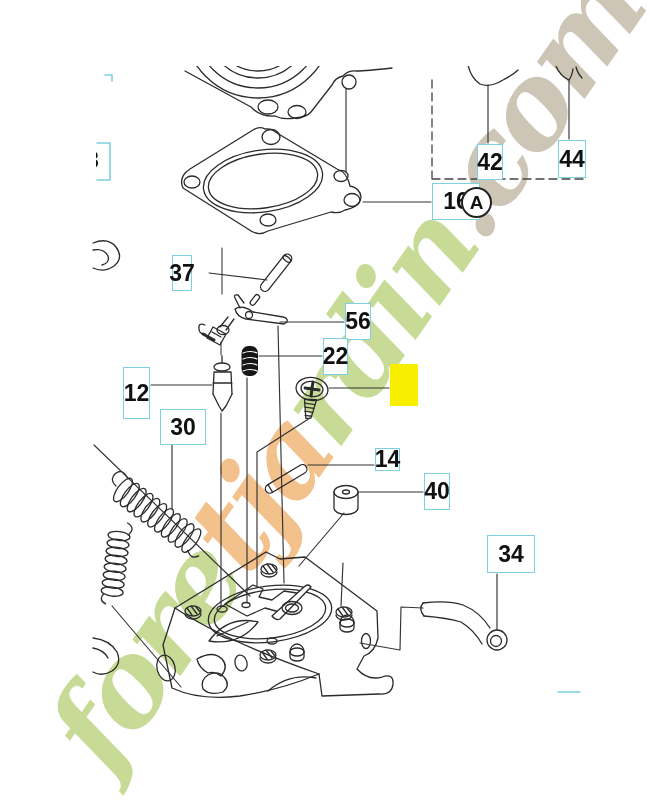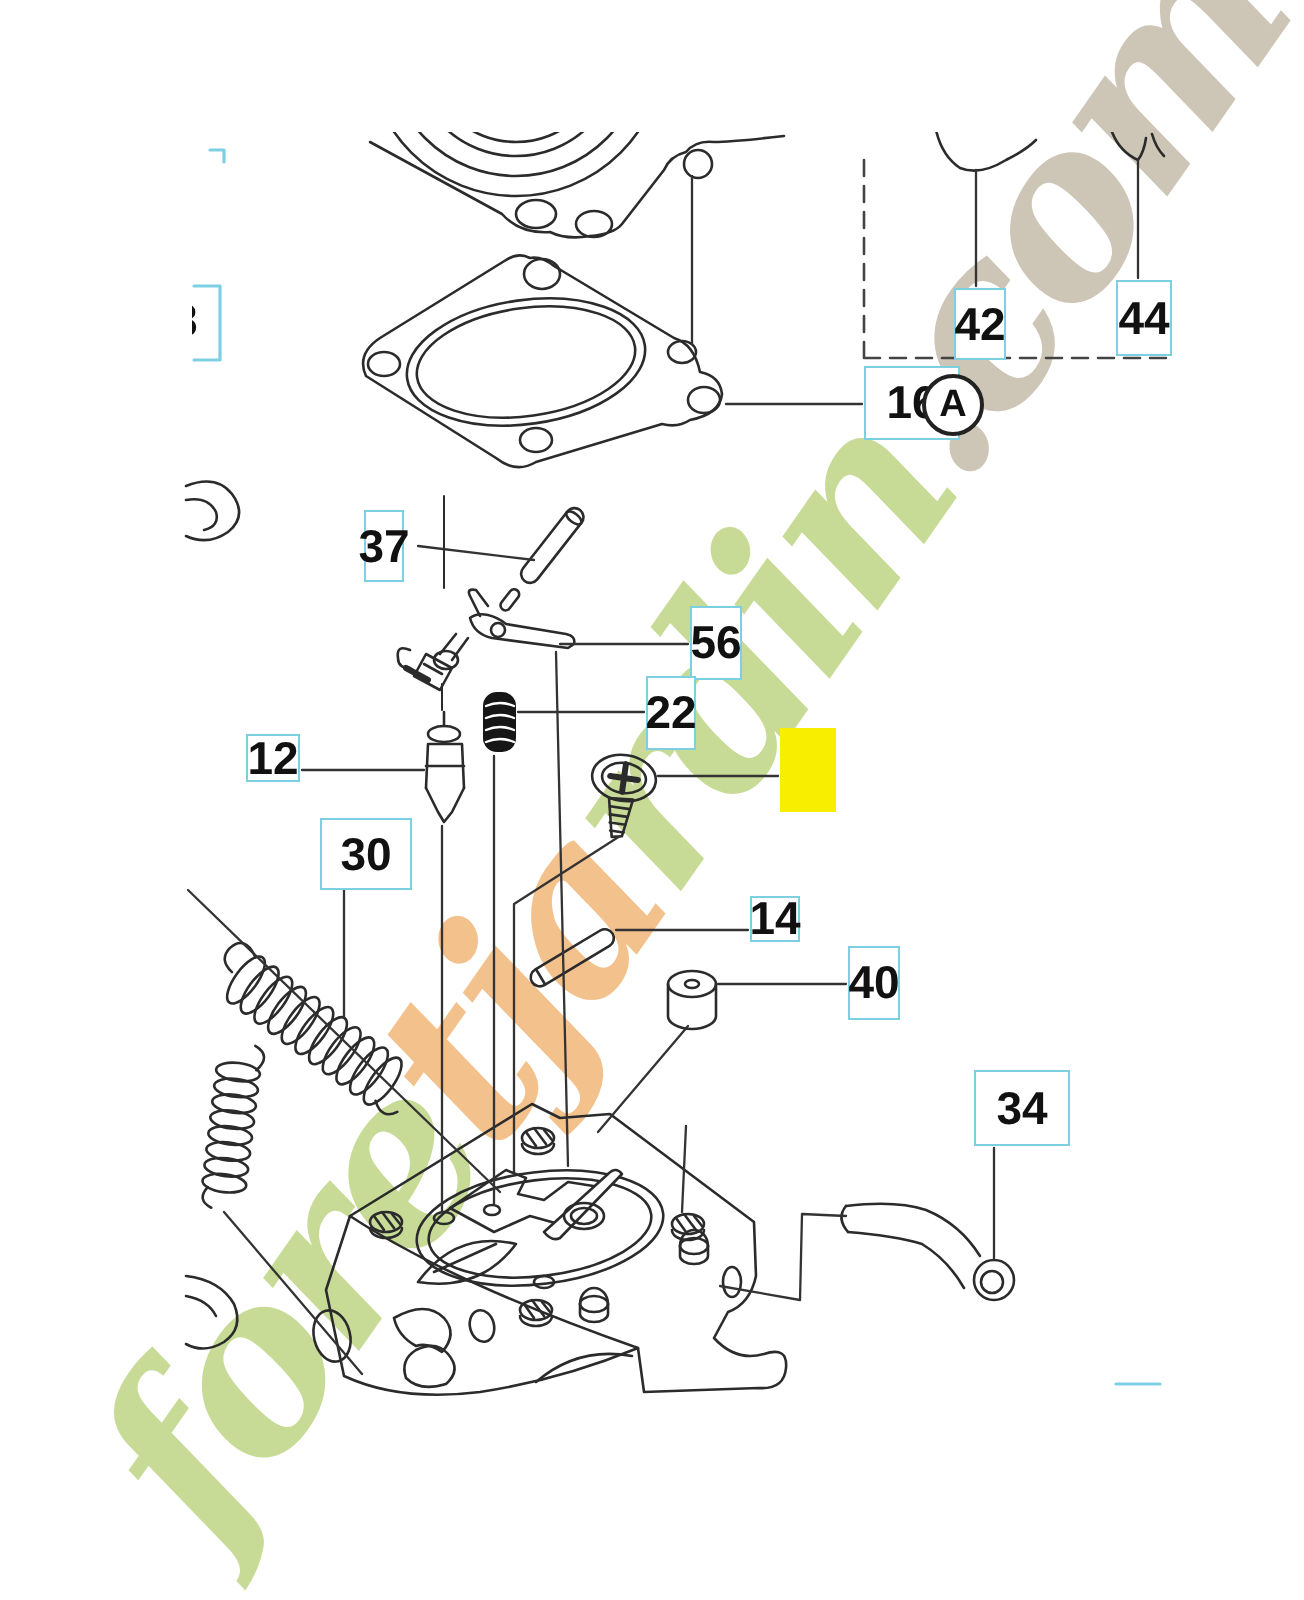--- a/index.html
+++ b/index.html
@@ -238,24 +238,24 @@
       </g>
 
       <g style="stroke:var(--cyan)" stroke-width="1.6">
         <path d="M105,75 H112 M112,75 V81"></path>
         <path d="M110,143 V180 M110,143 H97 M110,180 H97"></path>
         <path d="M558,692 H580"></path>
       </g>
     </g>
   </svg>
 
-  <div class="plabel" style="left:182px;top:255px;width:20px;height:36px">37</div>
+  <div class="plabel" style="left:172px;top:255px;width:20px;height:36px">37</div>
   <div class="plabel" style="left:345px;top:303px;width:26px;height:37px">56</div>
   <div class="plabel" style="left:323px;top:338px;width:25px;height:37px">22</div>
-  <div class="plabel" style="left:123px;top:367px;width:27px;height:24px">12</div>
+  <div class="plabel" style="left:123px;top:367px;width:27px;height:52px">12</div>
   <div class="plabel" style="left:160px;top:409px;width:46px;height:36px">30</div>
   <div class="plabel" style="left:432px;top:183px;width:48px;height:37px">16</div>
   <div class="plabel" style="left:477px;top:144px;width:26px;height:36px">42</div>
   <div class="plabel" style="left:558px;top:140px;width:28px;height:38px">44</div>
   <div class="plabel" style="left:375px;top:448px;width:25px;height:23px">14</div>
   <div class="plabel" style="left:424px;top:473px;width:26px;height:37px">40</div>
   <div class="plabel" style="left:487px;top:535px;width:48px;height:38px">34</div>
 
   <div class="hlabel" style="left:390px;top:364px;width:28px;height:42px"></div>
 

